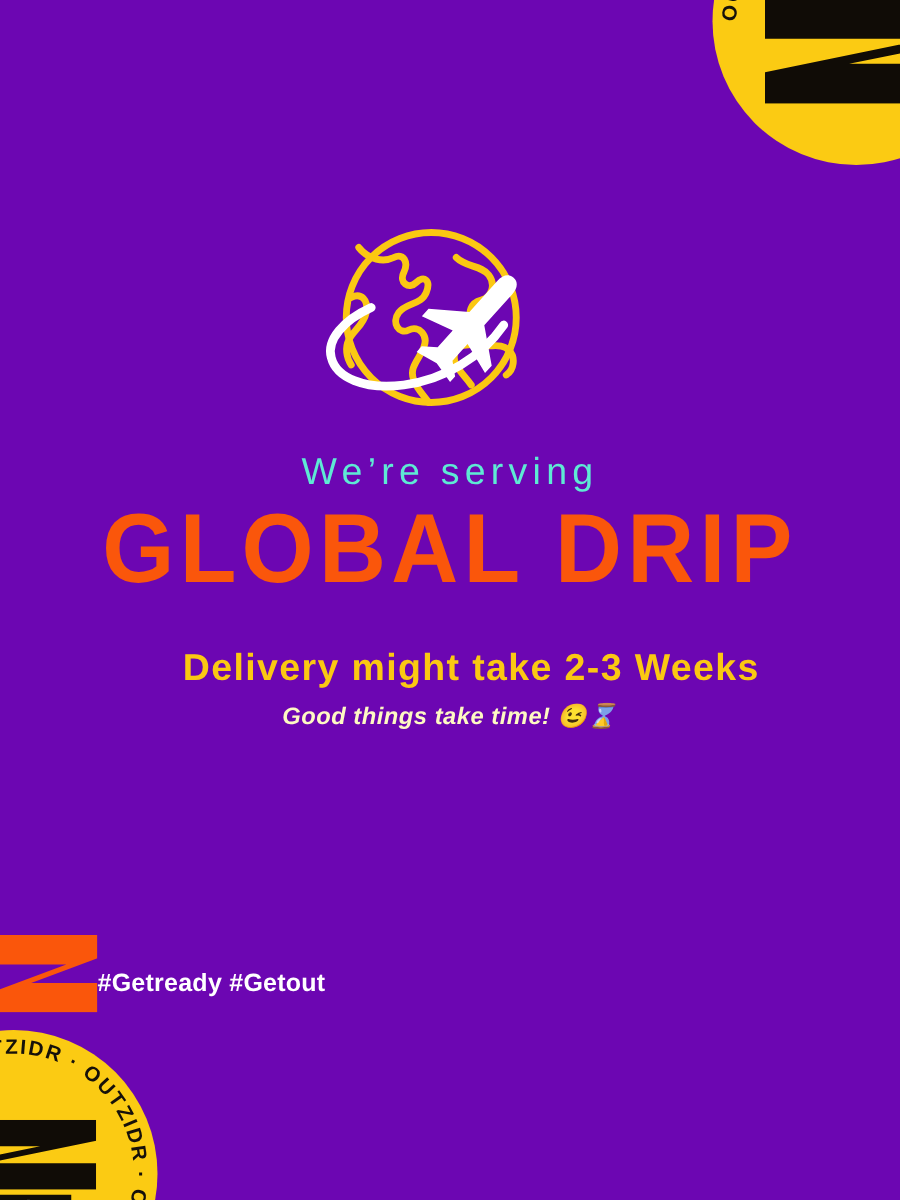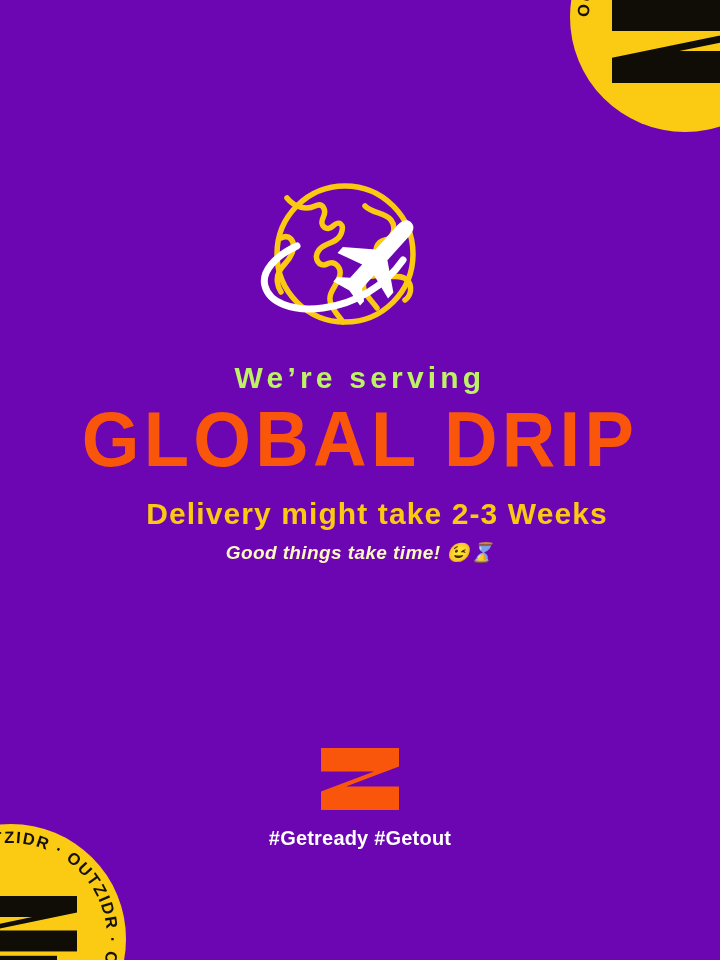--- a/index.html
+++ b/index.html
@@ -104,23 +104,23 @@
 
   
   .copy {
     position: absolute;
     left: 0;
     right: 0;
     top: 362px;
     text-align: center;
   }
   .line-serving {
-    color: #bef264;
+    color: #5eead4;
     font-size: 30px;
-    font-weight: 700;
+    font-weight: 400;
     letter-spacing: 4.2px;
     line-height: 1.05;
   }
   .line-global {
     color: #FA560B;
     font-size: 70px;
     font-weight: bold;
     letter-spacing: 4px;
     line-height: 1.0;
     margin-top: 10px;
@@ -134,41 +134,41 @@
     letter-spacing: 2.4px;
     line-height: 1.05;
     margin-top: 18px;
   }
   .line-delivery {
     color: #FBC812;
     font-size: 30px;
     font-weight: bold;
     letter-spacing: 1.1px;
     line-height: 1.05;
-    margin-top: 24px;
+    margin-top: 45px;
     padding-left: 34px;
   }
   .line-goodthings {
     color: #fef9c3;
     font-size: 19px;
     font-weight: bold;
     font-style: italic;
     letter-spacing: 0.4px;
     line-height: 1.05;
     margin-top: 14px;
   }
 
   
   .footer {
     position: absolute;
     left: 0;
     right: 0;
     top: 748px;
     display: flex;
-    flex-direction: column;
+    flex-direction: row;
     align-items: center;
   }
   .footer-z {
     width: 78px;
     height: 62px;
     background: #FA560B;
     -webkit-clip-path: polygon(0 0, 100% 0, 100% 30%, 32% 62%, 100% 62%, 100% 100%, 0 100%, 0 70%, 68% 38%, 0 38%);
     clip-path: polygon(0 0, 100% 0, 100% 30%, 32% 62%, 100% 62%, 100% 100%, 0 100%, 0 70%, 68% 38%, 0 38%);
   }
   .footer-hashtags {

